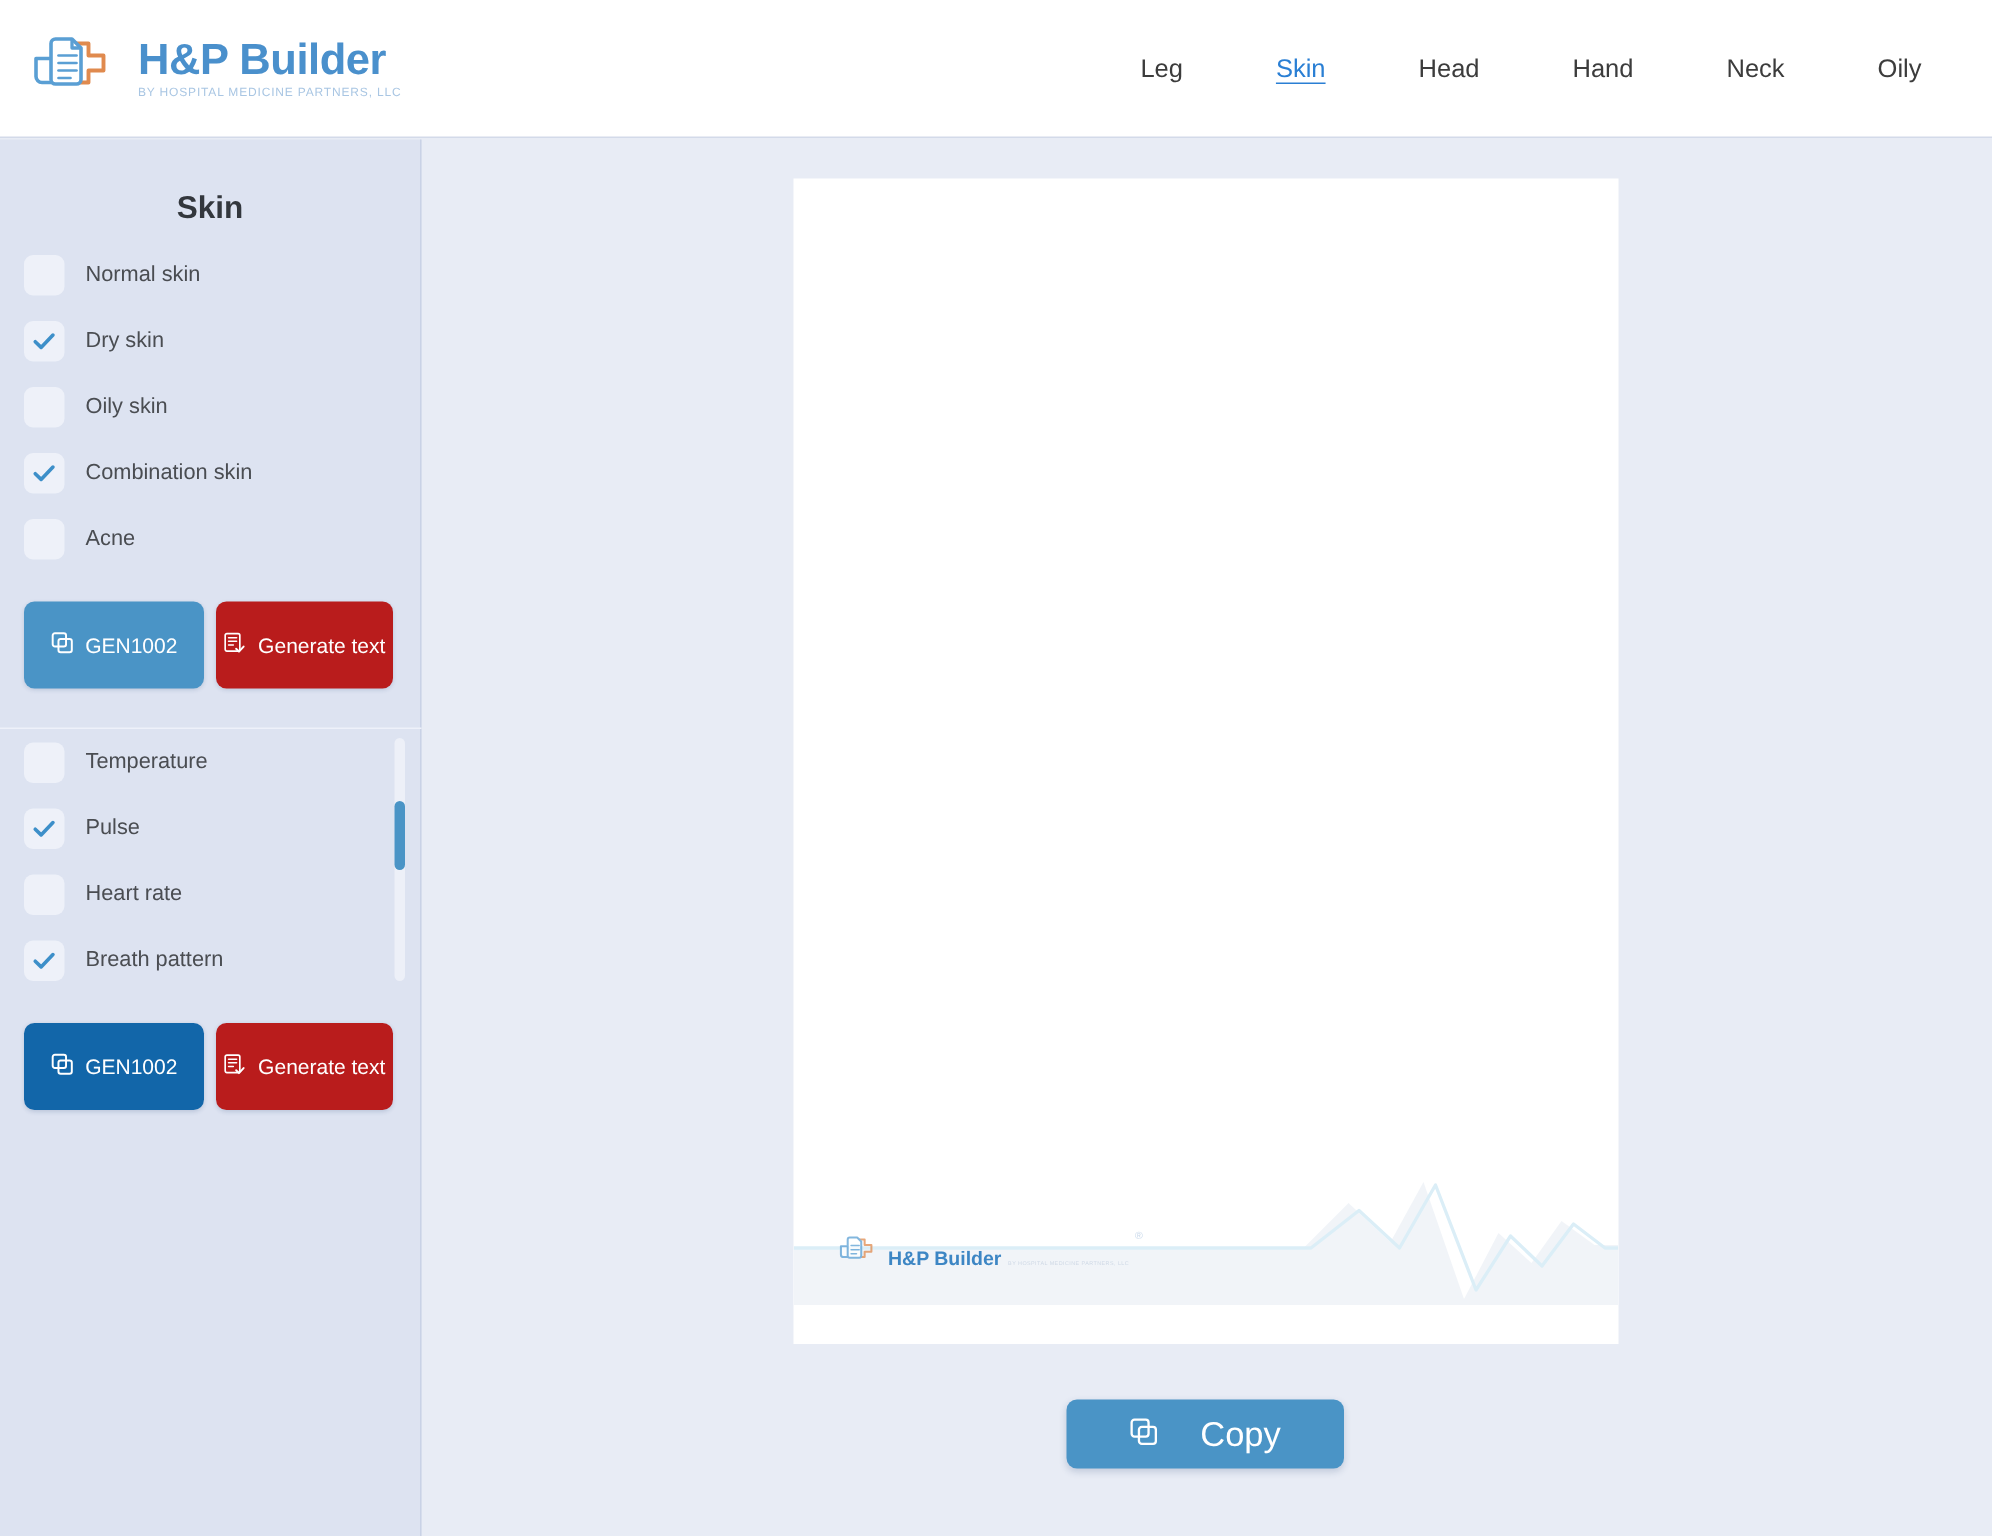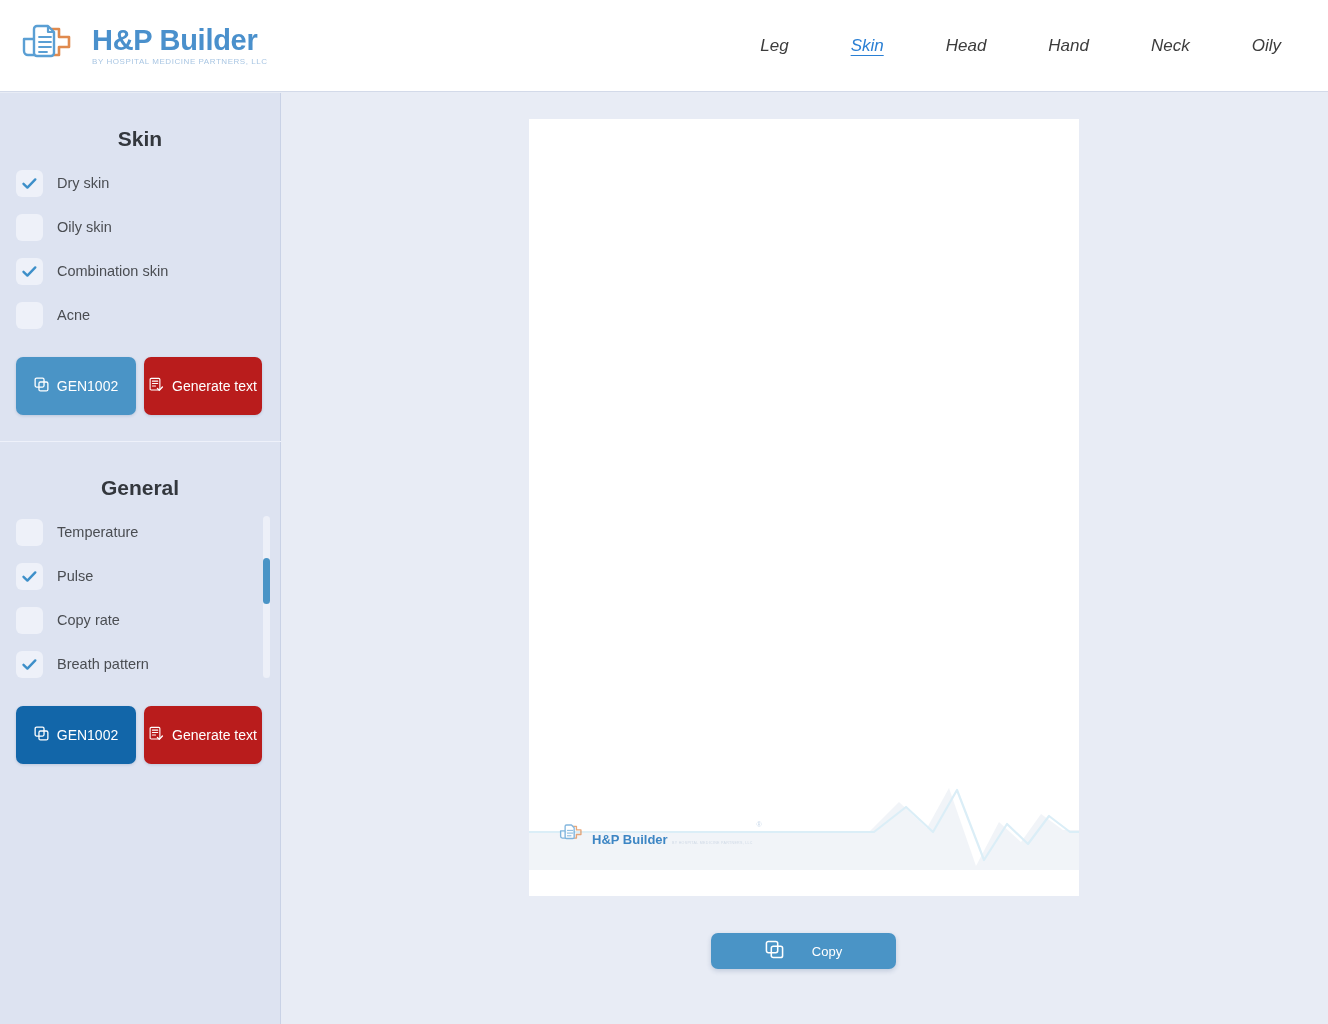--- a/index.html
+++ b/index.html
@@ -28,21 +28,20 @@
   .brand-sub {
     font-size: 8px; color: #a9c6e3; letter-spacing: 0.55px;
     margin-top: 2px; white-space: nowrap;
   }
 
   .nav { margin-left: auto; display: flex; align-items: center; padding-right: 16px; }
   .nav-item {
     font-size: 17px; color: #3c3c3c; padding: 4px 0;
     margin: 0 31px; cursor: pointer; white-space: nowrap;
     text-decoration: none;
-    font-style: italic;
   }
   .nav-item.active { color: #2a7fd4; text-decoration: underline; text-underline-offset: 4px; }
 
   
   .sidebar {
     position: absolute; top: 93px; left: 0;
     width: 281px; height: 931px;
     background: #dde3f1;
     border-right: 1px solid #c9d2e6;
   }
@@ -116,22 +115,22 @@
   }
   .wm-brand { position: absolute; left: 28px; bottom: 22px; display: flex; align-items: flex-end; }
   .wm-logo { width: 28px; height: 28px; opacity: .75; }
   .wm-text { margin-left: 7px; position: relative; }
   .wm-title { font-size: 13px; font-weight: bold; color: #3d86c4; line-height: 1; }
   .wm-reg { position: absolute; top: -9px; right: -9px; font-size: 7px; color: #c8d8ea; }
   .wm-sub { font-size: 3.6px; color: #cfd9e6; letter-spacing: .3px; margin-top: 2px; }
 
   .copy-btn {
     position: absolute; left: 429px; top: 840px;
-    width: 185px; height: 36px; border: none; border-radius: 7px;
-    background: #4a94c6; color: #fff; font-size: 13px;
+    width: 185px; height: 46px; border: none; border-radius: 7px;
+    background: #4a94c6; color: #fff; font-size: 23px;
     display: flex; align-items: center; justify-content: center; gap: 28px;
     cursor: pointer; font-family: "Liberation Sans", sans-serif;
     box-shadow: 0 2px 5px rgba(40,70,120,.2);
   }
 </style>
 </head>
 <body>
 
 <div class="header">
   <div class="brand">
@@ -165,20 +164,26 @@
   </nav>
 </div>
 
 <aside class="sidebar">
 
   <section class="panel">
     <div class="panel-title">Skin</div>
 
     <div class="opt-list">
       <div class="opt">
+        <span class="cbox">
+          
+        </span>
+        <span class="opt-label">Normal skin</span>
+      </div>
+      <div class="opt">
         <span class="cbox checked">
           <svg width="17" height="17" viewBox="0 0 17 17">
               <path d="M2.5 8.8 L6.4 12.6 L14.3 4.4" fill="none" stroke="#3d8fc9" stroke-width="2.4" stroke-linecap="round" stroke-linejoin="round"></path>
             </svg>
         </span>
         <span class="opt-label">Dry skin</span>
       </div>
       <div class="opt">
         <span class="cbox">
           
@@ -222,42 +227,41 @@
           </svg>
         </span>
         <span>Generate text</span>
       </button>
     </div>
   </section>
 
   <div class="divider"></div>
 
   <section class="panel">
-    <div class="panel-title">General</div>
 
     <div class="opt-list">
       <div class="opt">
         <span class="cbox">
           
         </span>
         <span class="opt-label">Temperature</span>
       </div>
       <div class="opt">
         <span class="cbox checked">
           <svg width="17" height="17" viewBox="0 0 17 17">
               <path d="M2.5 8.8 L6.4 12.6 L14.3 4.4" fill="none" stroke="#3d8fc9" stroke-width="2.4" stroke-linecap="round" stroke-linejoin="round"></path>
             </svg>
         </span>
         <span class="opt-label">Pulse</span>
       </div>
       <div class="opt">
         <span class="cbox">
           
         </span>
-        <span class="opt-label">Copy rate</span>
+        <span class="opt-label">Heart rate</span>
       </div>
       <div class="opt">
         <span class="cbox checked">
           <svg width="17" height="17" viewBox="0 0 17 17">
               <path d="M2.5 8.8 L6.4 12.6 L14.3 4.4" fill="none" stroke="#3d8fc9" stroke-width="2.4" stroke-linecap="round" stroke-linejoin="round"></path>
             </svg>
         </span>
         <span class="opt-label">Breath pattern</span>
       </div>
 

